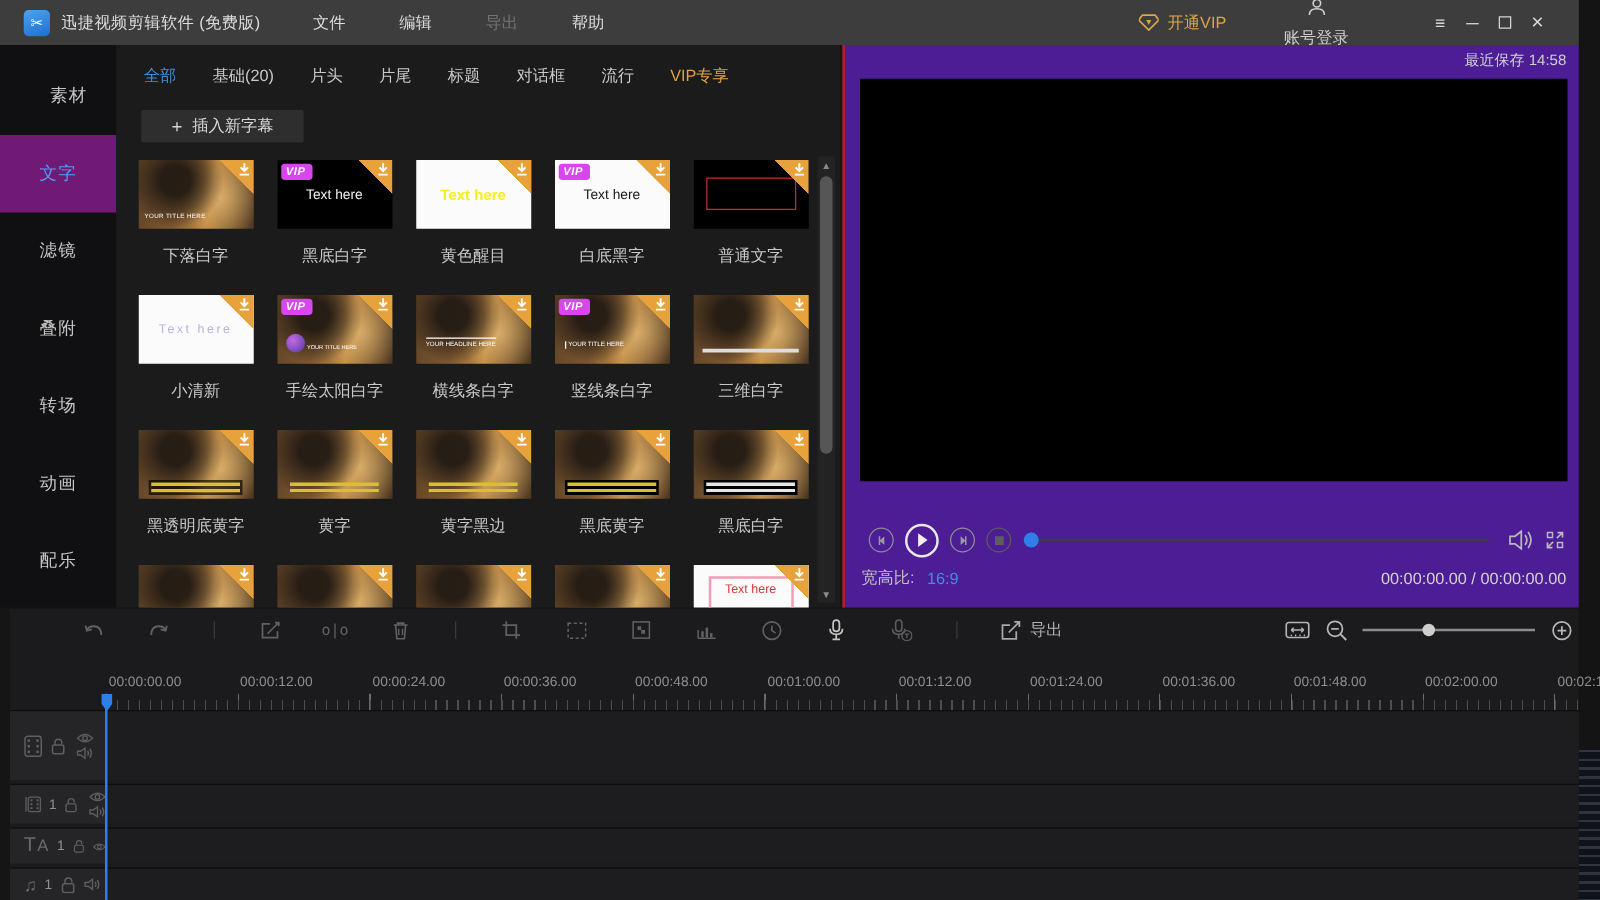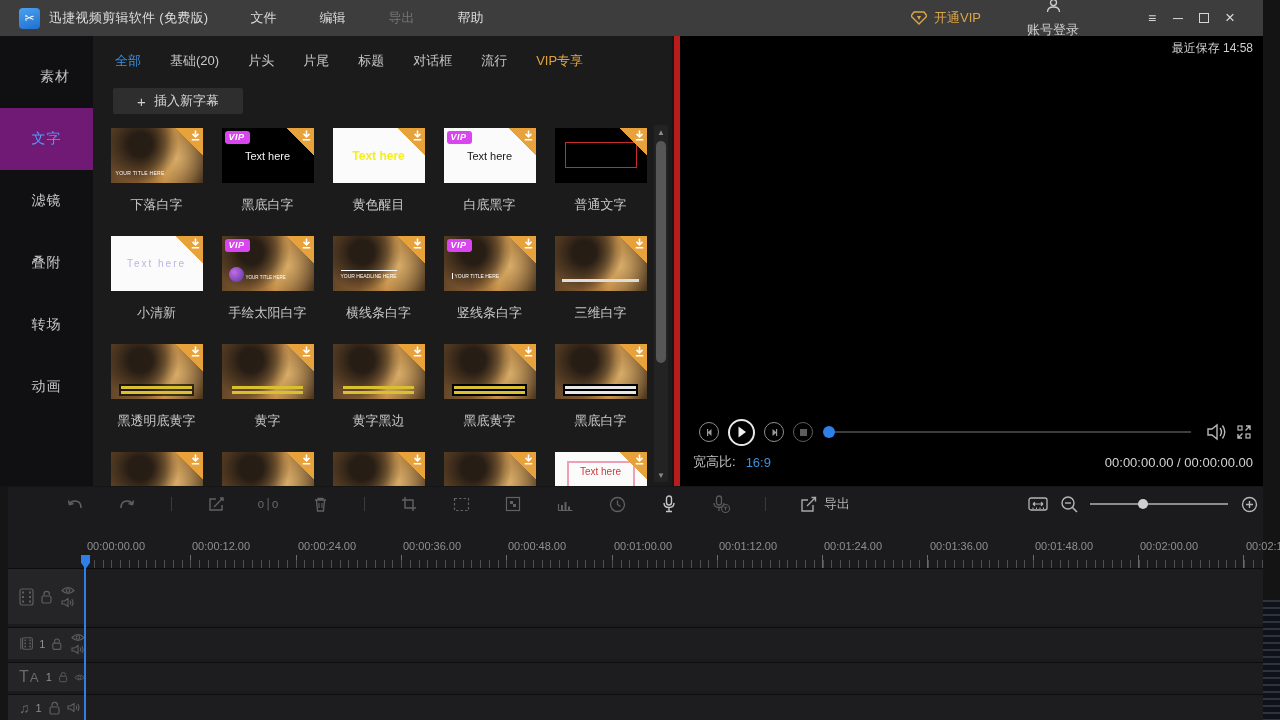--- a/index.html
+++ b/index.html
@@ -95,21 +95,21 @@
   .cap-bg { background-color:#000; box-shadow:0 0 0 2px #000; }
   .cap1 { position:absolute; left:8%; bottom:9px; width:84%; height:3px; background:#ddd; }
 
   .scrollbar { position:absolute; right:4px; top:89px; width:14px; height:357px; background:#232323; border-radius:2px; }
   .sb-arrow { position:absolute; left:0; width:14px; height:14px; color:#8a8a8a; font-size:8px;
     display:flex; align-items:center; justify-content:center; }
   .sb-up { top:0; } .sb-down { bottom:0; }
   .sb-thumb { position:absolute; left:2px; top:16px; width:10px; height:222px; background:#565656; border-radius:5px; }
 
   
-  .preview { position:absolute; left:674px; top:36px; width:589px; height:450px; background:#000000; border-left:6px solid #b91c1c; }
+  .preview { position:absolute; left:674px; top:36px; width:589px; height:450px; background:#4c1d95; border-left:2px solid #b91c1c; }
   .saved { position:absolute; top:4px; right:10px; font-size:12px; color:#cfcfcf; }
   .video { position:absolute; left:12px; top:27px; width:566px; height:322px; background:#000; }
   .controls { position:absolute; left:0; top:379px; width:100%; height:34px; display:flex; align-items:center; }
   .cbtn { border-radius:50%; display:flex; align-items:center; justify-content:center; flex:none; }
   .c-sm { width:20px; height:20px; border:1px solid #8f8f8f; }
   .c-play { width:27px; height:27px; border:2px solid #e8e8e8; margin:0 9px; }
   .c-stop { width:20px; height:20px; border:1px solid #5d5d5d; }
   .c-stop i { width:7px; height:7px; background:#5d5d5d; display:block; }
   .seek { position:relative; flex:1; height:2px; background:#3d3d3d; margin:0 14px 0 12px; }
   .seekdot { position:absolute; left:-2px; top:-5px; width:12px; height:12px; border-radius:50%; background:#2f7fe8; }
@@ -190,20 +190,21 @@
       </div>
     </header>
 
     <nav class="sidebar">
       <div class="side-item">素材</div>
       <div class="side-item active">文字</div>
       <div class="side-item">滤镜</div>
       <div class="side-item">叠附</div>
       <div class="side-item">转场</div>
       <div class="side-item">动画</div>
+      <div class="side-item">配乐</div>
     </nav>
 
     <section class="text-panel">
       <div class="tabs">
         <span class="tab active">全部</span>
         <span class="tab">基础(20)</span>
         <span class="tab">片头</span>
         <span class="tab">片尾</span>
         <span class="tab">标题</span>
         <span class="tab">对话框</span>

